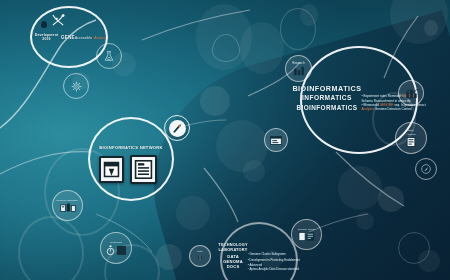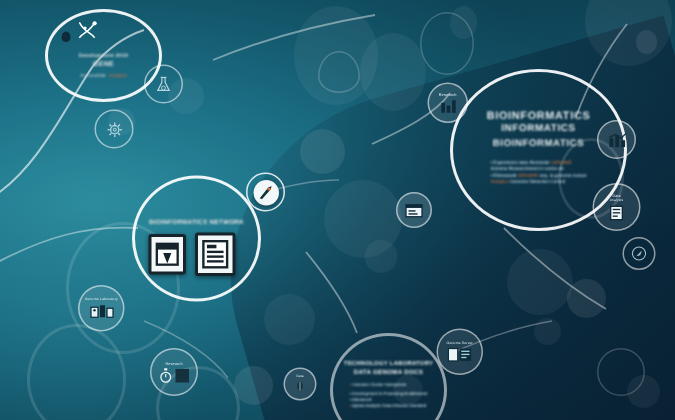--- a/index.html
+++ b/index.html
@@ -36,21 +36,21 @@
   .bub-fill2{background:rgba(255,255,255,.085);}
   .bub-ring{border:1px solid rgba(255,255,255,.20);}
   .bub-ring2{border:2px solid rgba(255,255,255,.13);}
 
   
   #links{position:absolute;inset:0;width:450px;height:280px;}
 
   
   .node{
     position:absolute;border-radius:50%;
-    display:flex;flex-direction:column;align-items:center;justify-content:center;
+    display:flex;flex-direction:row;align-items:center;justify-content:center;
     text-align:center;box-sizing:border-box;
   }
   .node-ring-white{border:2.5px solid rgba(255,255,255,.92);}
   .node-ring-soft{border:2px solid rgba(255,255,255,.55);}
 
   
   .ptxt{
     color:#eaf6fb;filter:blur(.62px);letter-spacing:.2px;
     text-shadow:0 0 1.2px rgba(0,0,0,.45);
     line-height:1.25;user-select:none;

